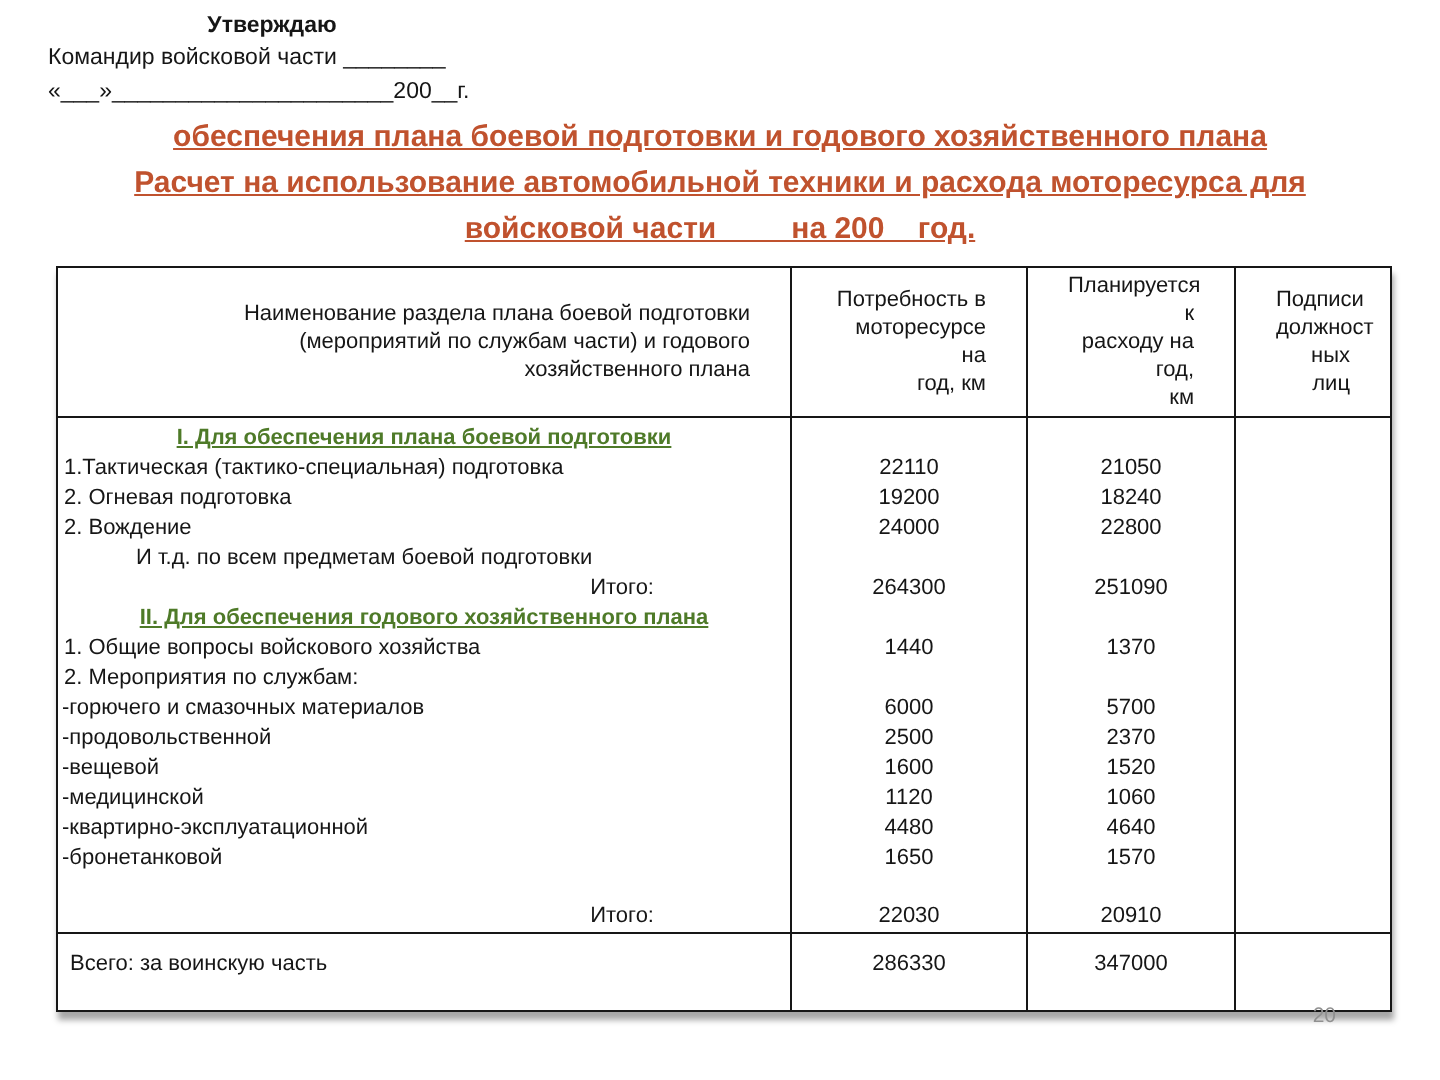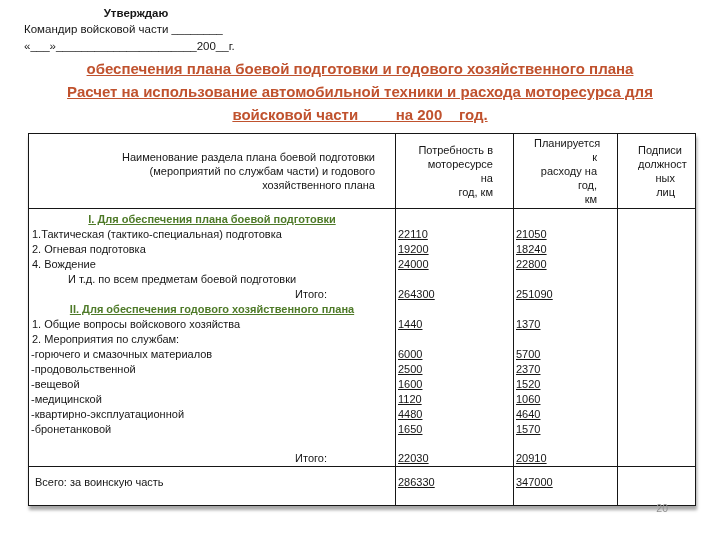--- a/index.html
+++ b/index.html
@@ -68,21 +68,21 @@
     height: 56px;
     padding: 2px 20px;
   }
   .doc-table tbody td {
     line-height: 15px; height: 15px;
     vertical-align: top;
     white-space: nowrap; overflow: hidden;
   }
   .doc-table tbody tr:first-child td { padding-top: 3px; height: 18px; }
   .doc-table tbody tr.spacer td { height: 14px; }
-  .doc-table td.c-num { text-align: left; text-decoration: underline; }
+  .doc-table td.c-num { text-align: center; }
   .doc-table tbody tr.section td.c1 {
     color: var(--section-color);
     font-weight: bold;
     text-decoration: underline;
     text-align: center;
   }
   .doc-table tbody tr.item td.c1 { padding-left: 3px; margin-left: 19px; }
   .doc-table tbody tr.sub  td.c1 { }
   .doc-table tbody tr.note td.c1 { padding-left: 39px; }
   .doc-table tbody tr.total td.c1 { text-align: right; padding-right: 68px; }
@@ -154,21 +154,21 @@
           <td class="c-num">21050</td>
           <td class="c4"></td>
         </tr>
         <tr class="item">
           <td class="c1">2. Огневая подготовка</td>
           <td class="c-num">19200</td>
           <td class="c-num">18240</td>
           <td class="c4"></td>
         </tr>
         <tr class="item">
-          <td class="c1">4. Вождение</td>
+          <td class="c1">2. Вождение</td>
           <td class="c-num">24000</td>
           <td class="c-num">22800</td>
           <td class="c4"></td>
         </tr>
         <tr class="note">
           <td class="c1">И т.д. по всем предметам боевой подготовки</td>
           <td class="c-num"></td>
           <td class="c-num"></td>
           <td class="c4"></td>
         </tr>

